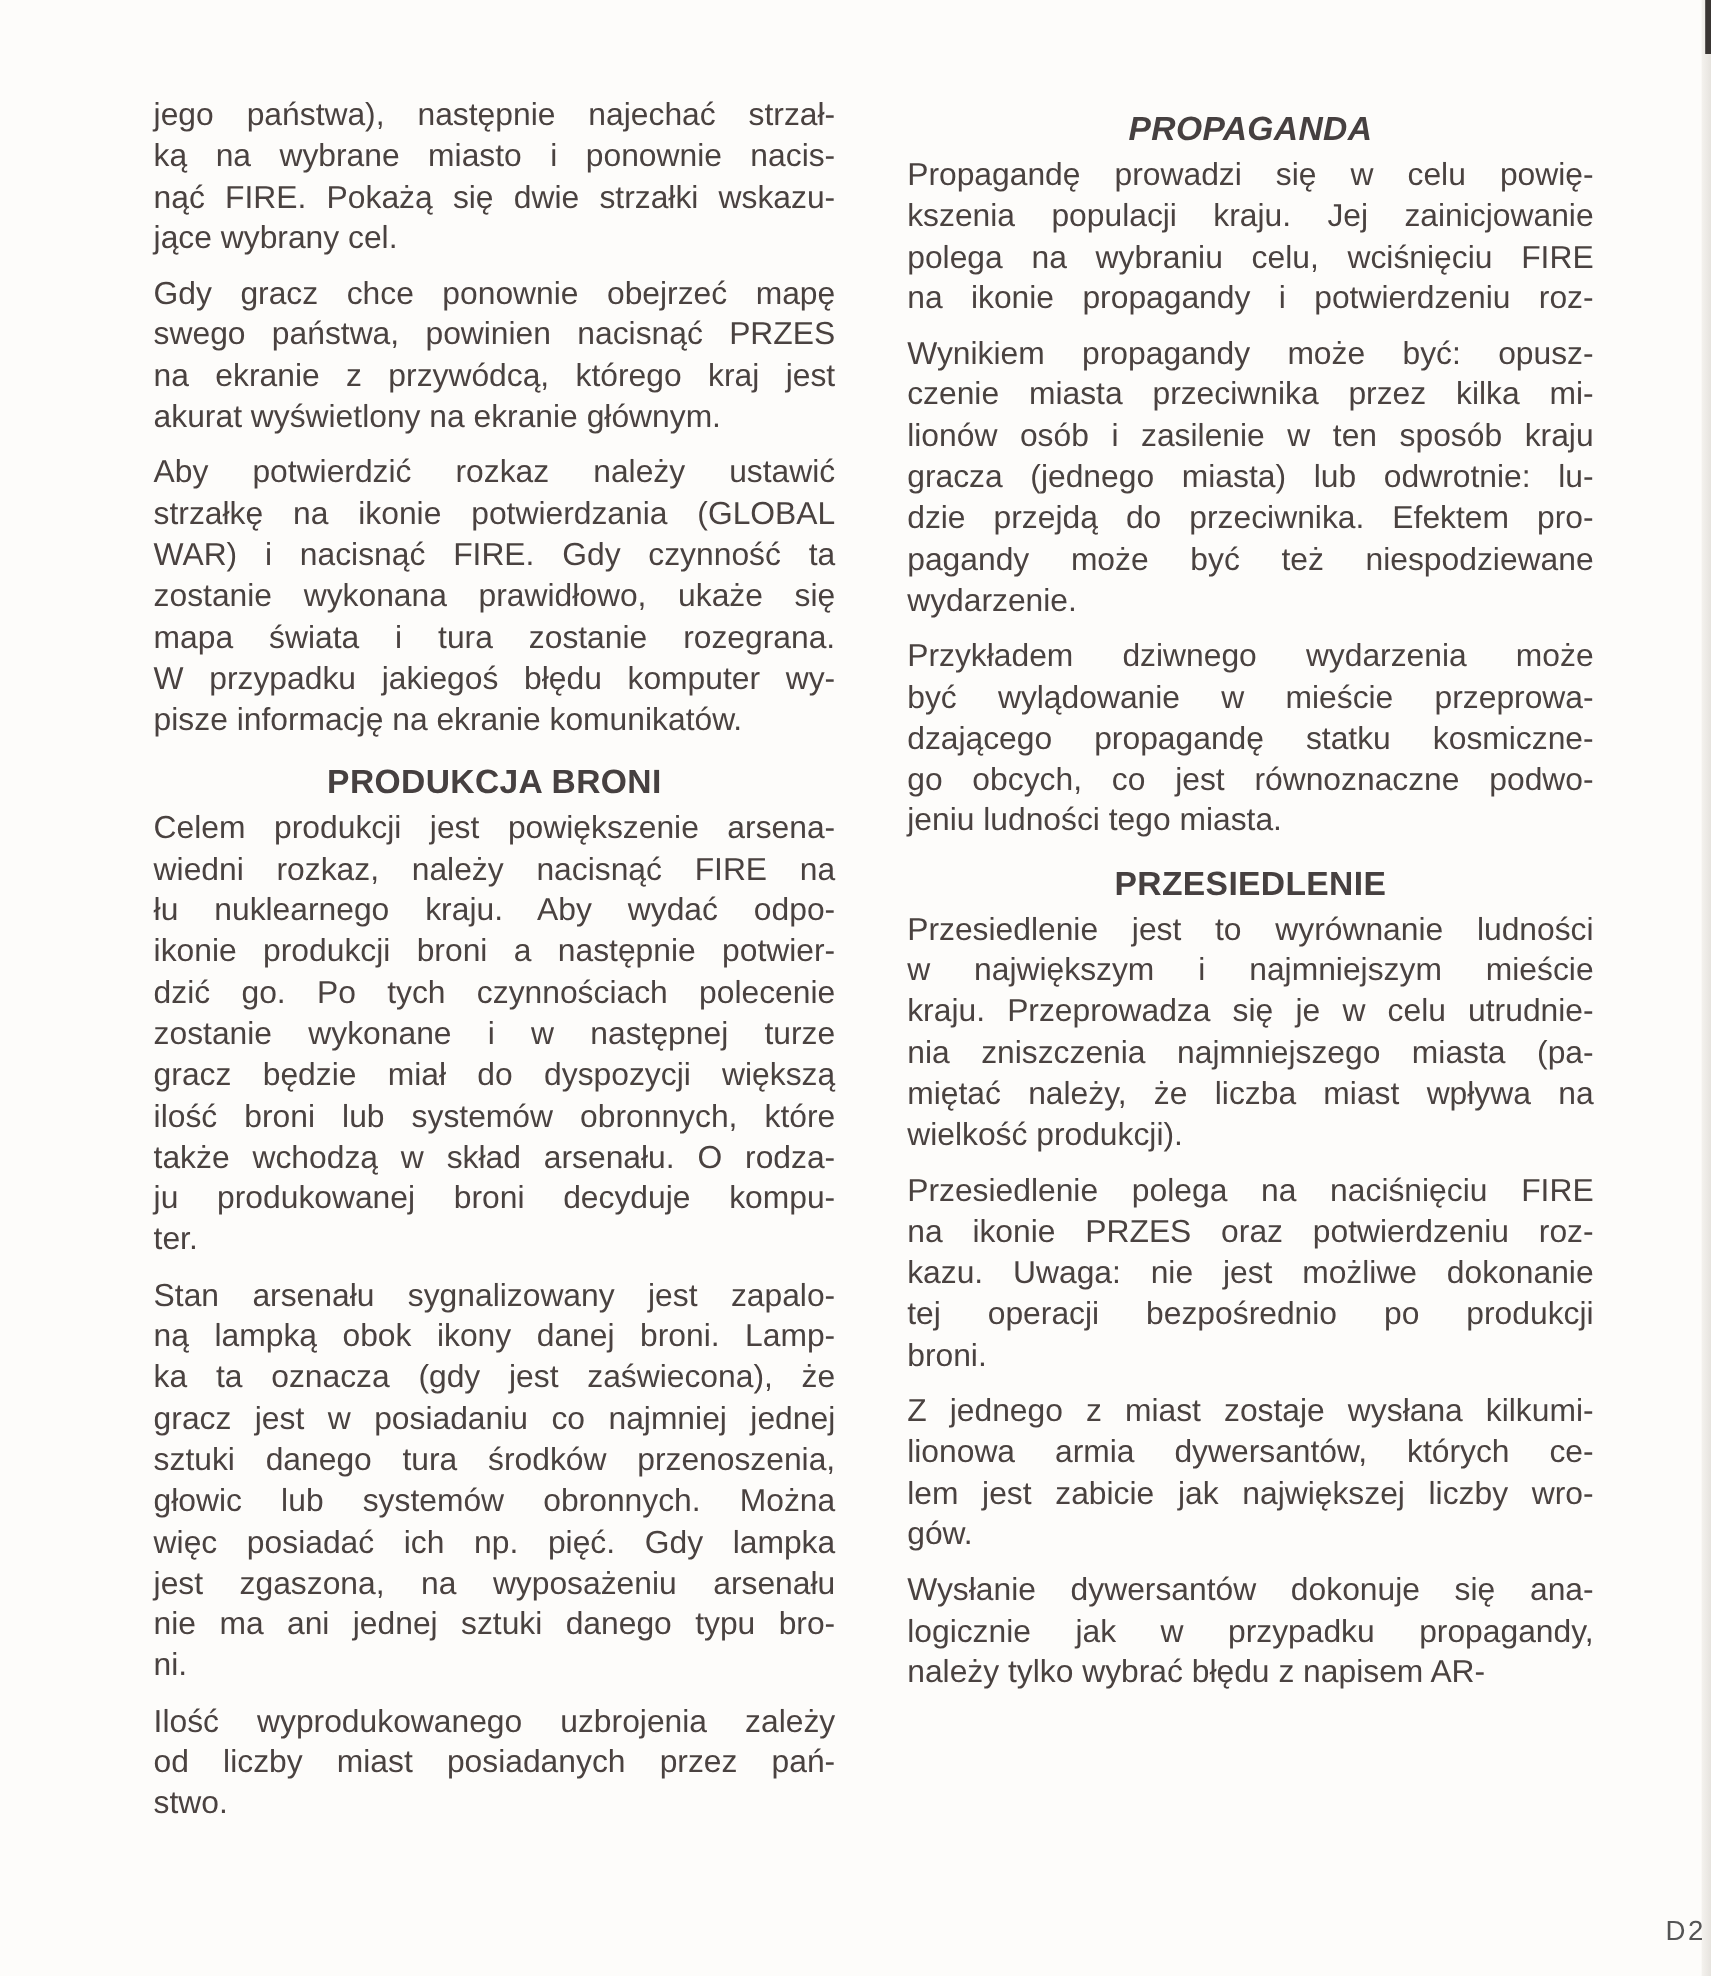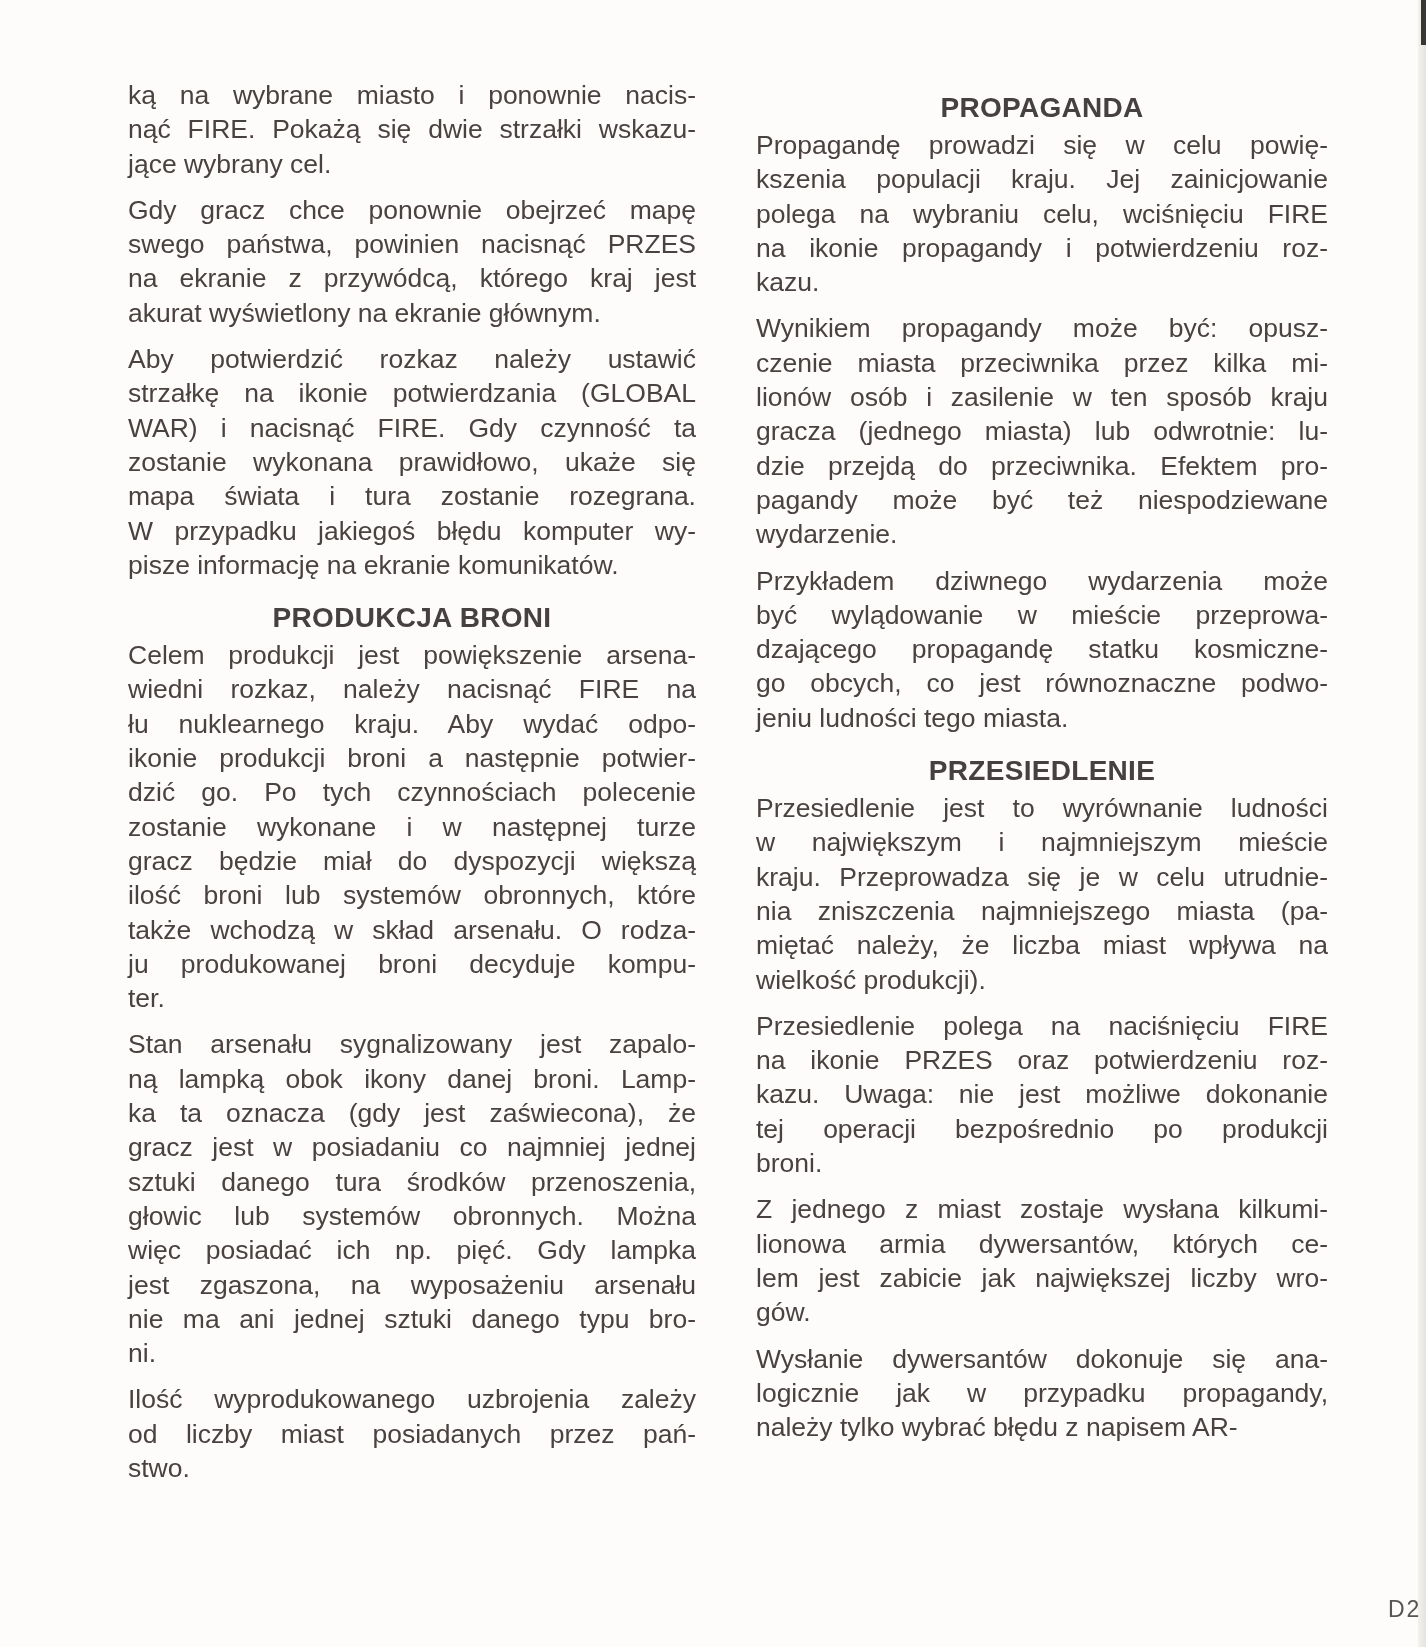--- a/index.html
+++ b/index.html
@@ -23,35 +23,36 @@
   .para { margin: 0 0 12px 0; }
   .line {
     display: block; font-size: 26.5px; line-height: 34.3px;
     white-space: nowrap; text-align: justify; text-align-last: justify;
   }
   .line.last { text-align-last: left; }
   .heading {
     font-weight: bold; font-size: 28px; line-height: 36px;
     text-align: center; color: #464040; margin: 18px 0 2px 0; letter-spacing: 0.3px;
   }
-  .heading.first { margin-top: 12px; }
+  .heading.first { margin-top: 12px; font-style: italic; }
   .heading.left { text-align: left; margin-top: 22px; }
   .page-number {
     position: absolute; left: 1388px; top: 1596px;
     font-size: 23px; color: #555; letter-spacing: 2px;
   }
 </style>
 </head>
 <body>
 
 <div class="edge-shadow"></div>
 <div class="edge-dark"></div>
 
 <div class="column col-left">
   <div class="para">
+      <span class="line">jego państwa), następnie najechać strzał-</span>
       <span class="line">ką na wybrane miasto i ponownie nacis-</span>
       <span class="line">nąć FIRE. Pokażą się dwie strzałki wskazu-</span>
       <span class="line last">jące wybrany cel.</span>
     </div>
   <div class="para">
       <span class="line">Gdy gracz chce ponownie obejrzeć mapę</span>
       <span class="line">swego państwa, powinien nacisnąć PRZES</span>
       <span class="line">na ekranie z przywódcą, którego kraj jest</span>
       <span class="line last">akurat wyświetlony na ekranie głównym.</span>
     </div>
@@ -97,21 +98,20 @@
     </div>
 </div>
 
 <div class="column col-right">
   <div class="heading first">PROPAGANDA</div>
   <div class="para">
       <span class="line">Propagandę prowadzi się w celu powię-</span>
       <span class="line">kszenia populacji kraju. Jej zainicjowanie</span>
       <span class="line">polega na wybraniu celu, wciśnięciu FIRE</span>
       <span class="line">na ikonie propagandy i potwierdzeniu roz-</span>
-      <span class="line last">kazu.</span>
     </div>
   <div class="para">
       <span class="line">Wynikiem propagandy może być: opusz-</span>
       <span class="line">czenie miasta przeciwnika przez kilka mi-</span>
       <span class="line">lionów osób i zasilenie w ten sposób kraju</span>
       <span class="line">gracza (jednego miasta) lub odwrotnie: lu-</span>
       <span class="line">dzie przejdą do przeciwnika. Efektem pro-</span>
       <span class="line">pagandy może być też niespodziewane</span>
       <span class="line last">wydarzenie.</span>
     </div>

